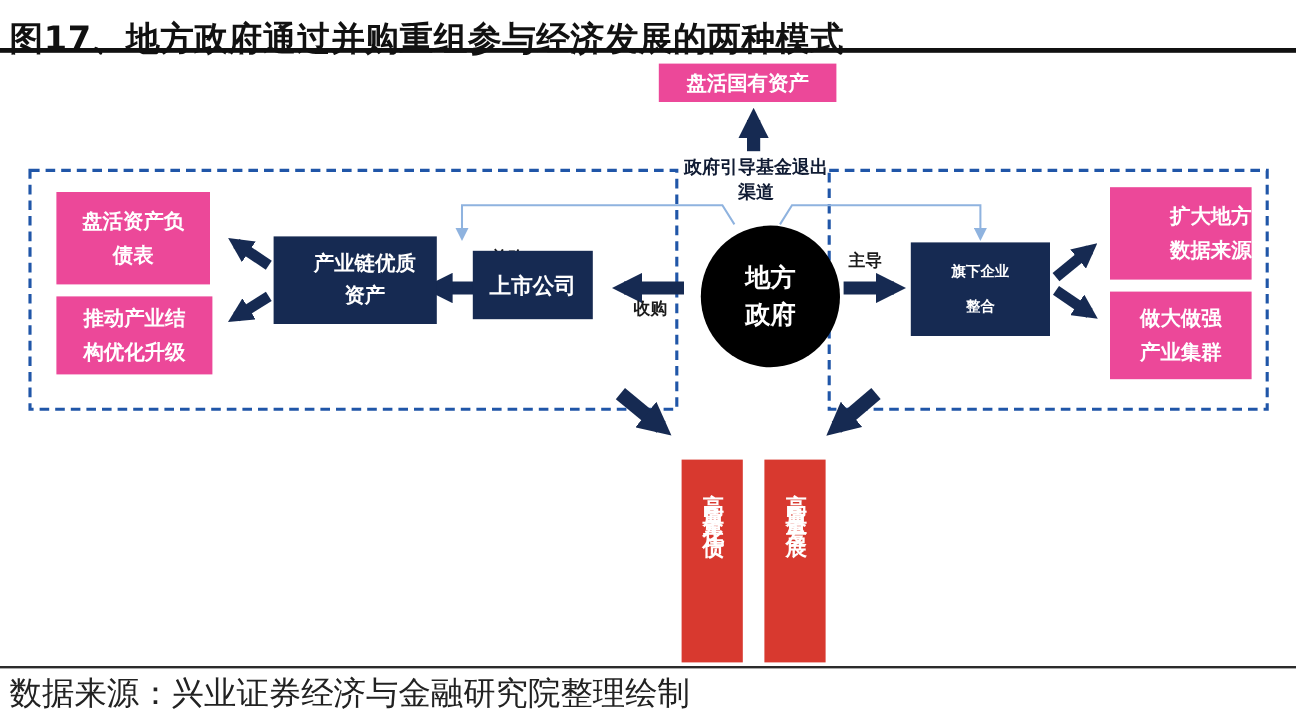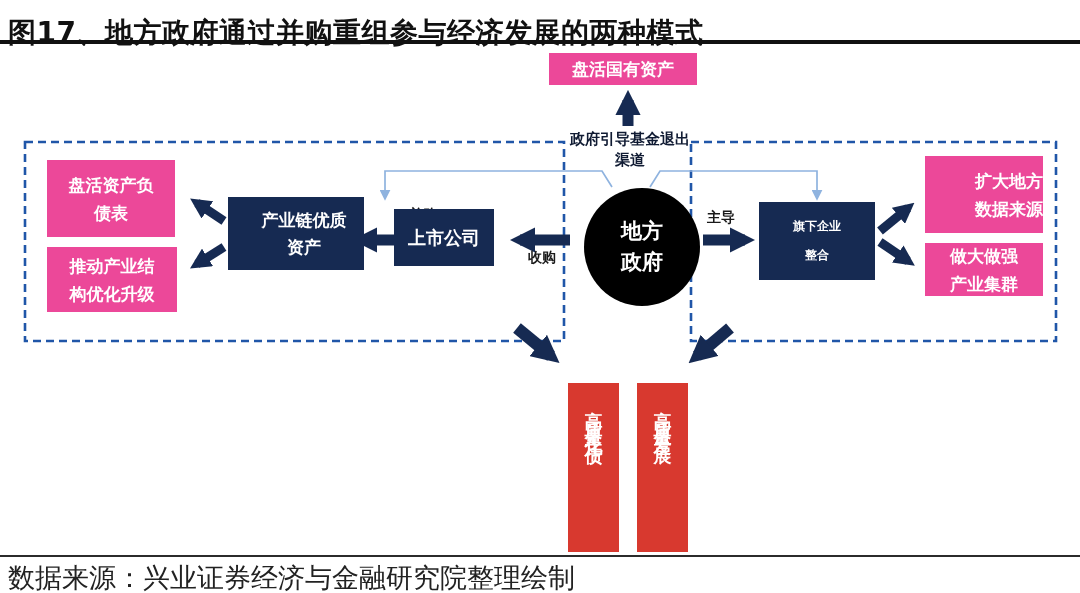--- a/index.html
+++ b/index.html
@@ -23,21 +23,21 @@
 
   .top-box   { left:549px; top:53px;  width:148px; height:32px; font-size:17px; }
   .circle    { left:584px; top:188px; width:116px; height:118px; border-radius:50%;
                background:#000000; font-size:21px; line-height:31px; }
   .listed    { left:394px; top:209px; width:100px; height:57px; font-size:18px; }
   .chain     { left:228px; top:197px; width:120px; height:73px; font-size:17px; line-height:27px;padding-left:16px; }
   .subsid    { left:759px; top:202px; width:116px; height:78px; font-size:12px; line-height:29px; }
   .lred1     { left:47px;  top:160px; width:128px; height:77px; font-size:17px; line-height:28px; }
   .lred2     { left:47px;  top:247px; width:130px; height:65px; font-size:17px; line-height:28px; }
   .rred1     { left:925px; top:156px; width:118px; height:77px; font-size:17px; line-height:28px;align-items:flex-end; }
-  .rred2     { left:925px; top:243px; width:118px; height:53px; font-size:17px; line-height:28px; }
+  .rred2     { left:925px; top:243px; width:118px; height:73px; font-size:17px; line-height:28px; }
 
   .vbox { position:absolute; top:383px; width:51px; height:169px; background:#D8392F;
           display:flex; justify-content:center; align-items:flex-start; }
   .vbox span { writing-mode:vertical-rl; text-orientation:upright; letter-spacing:9px;
                padding-top:14px; color:#ffffff; font-weight:bold; font-size:18px; }
   .vbox1 { left:568px; }
   .vbox2 { left:637px; }
 
   .exit-label { position:absolute; left:555px; top:129px; width:150px; text-align:center;
                 font-size:15px; font-weight:bold; color:#101B33; line-height:21px; }

